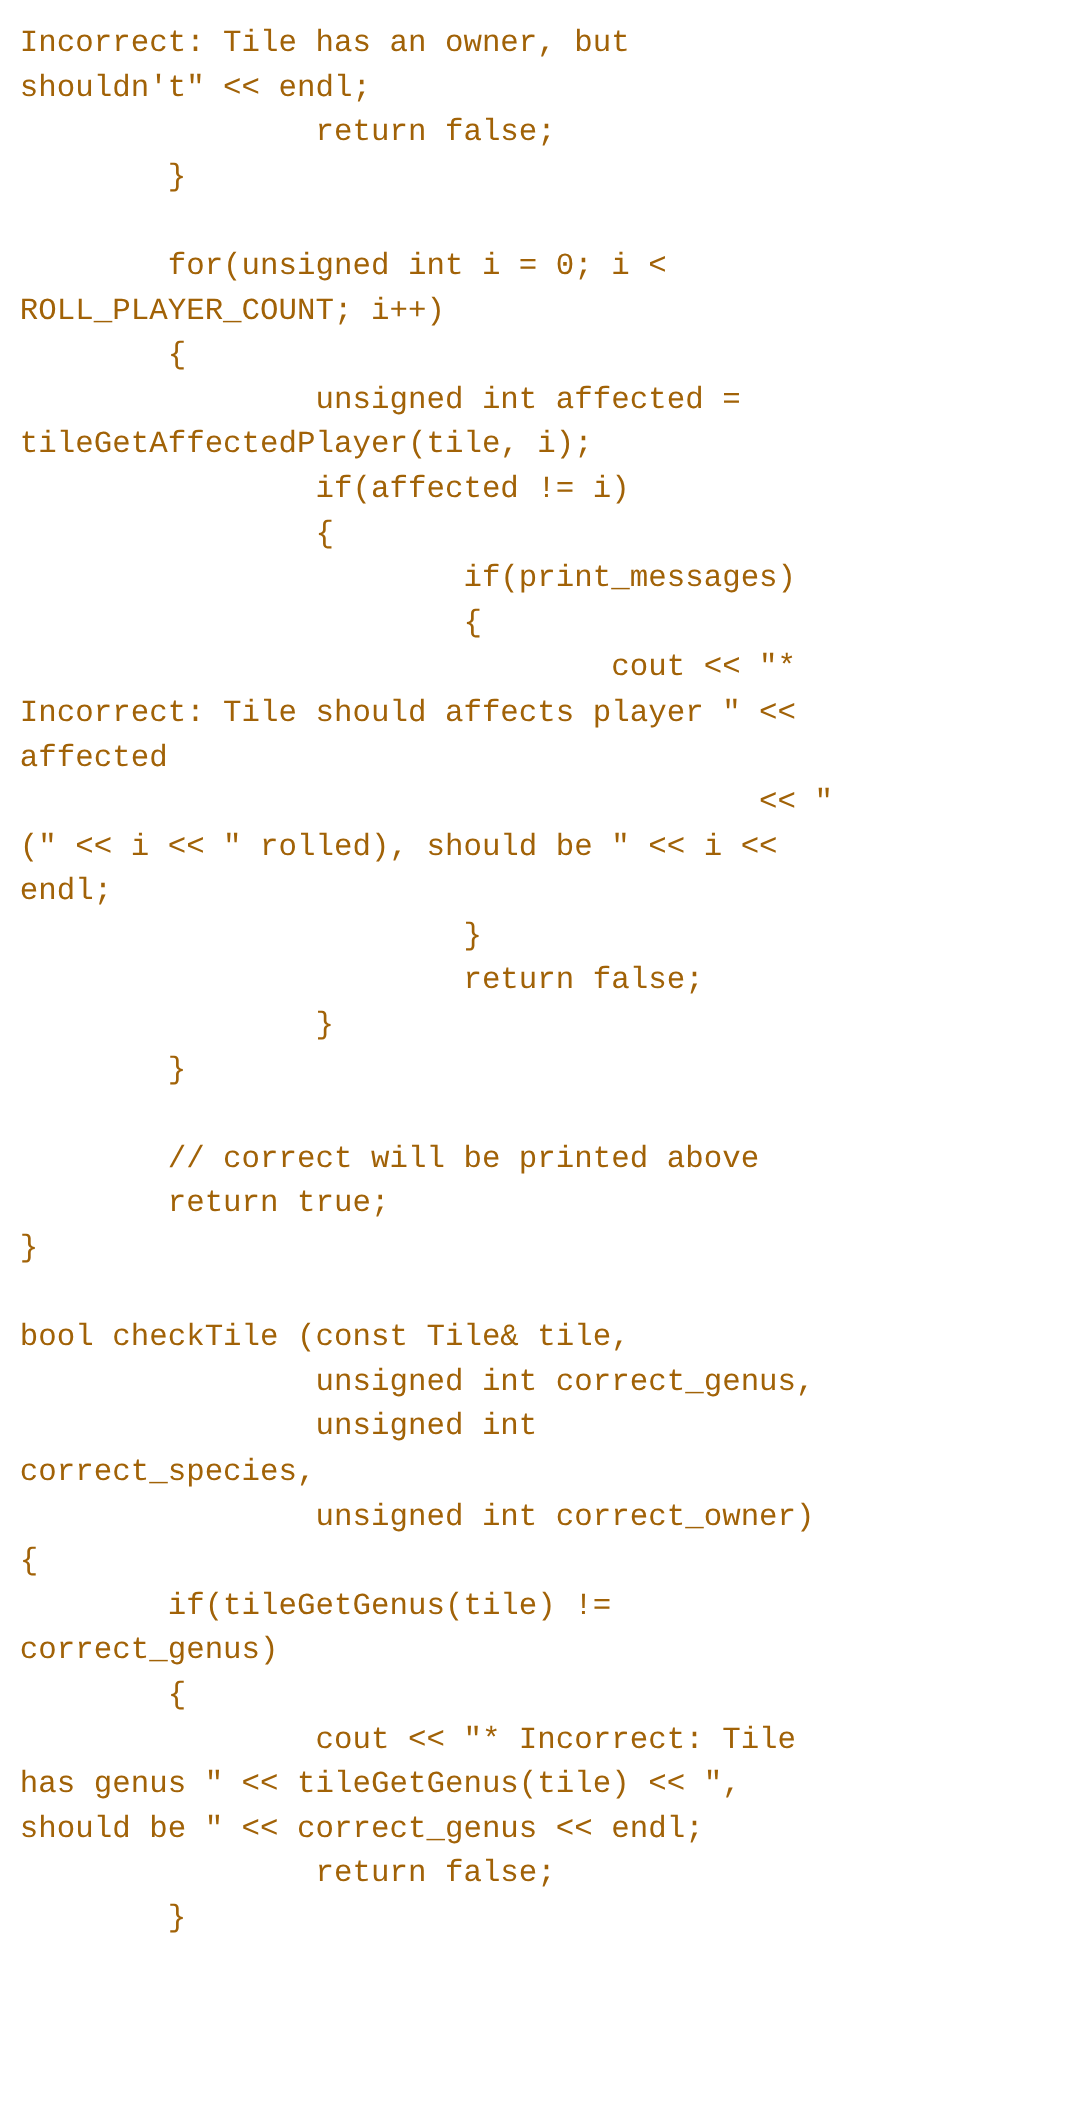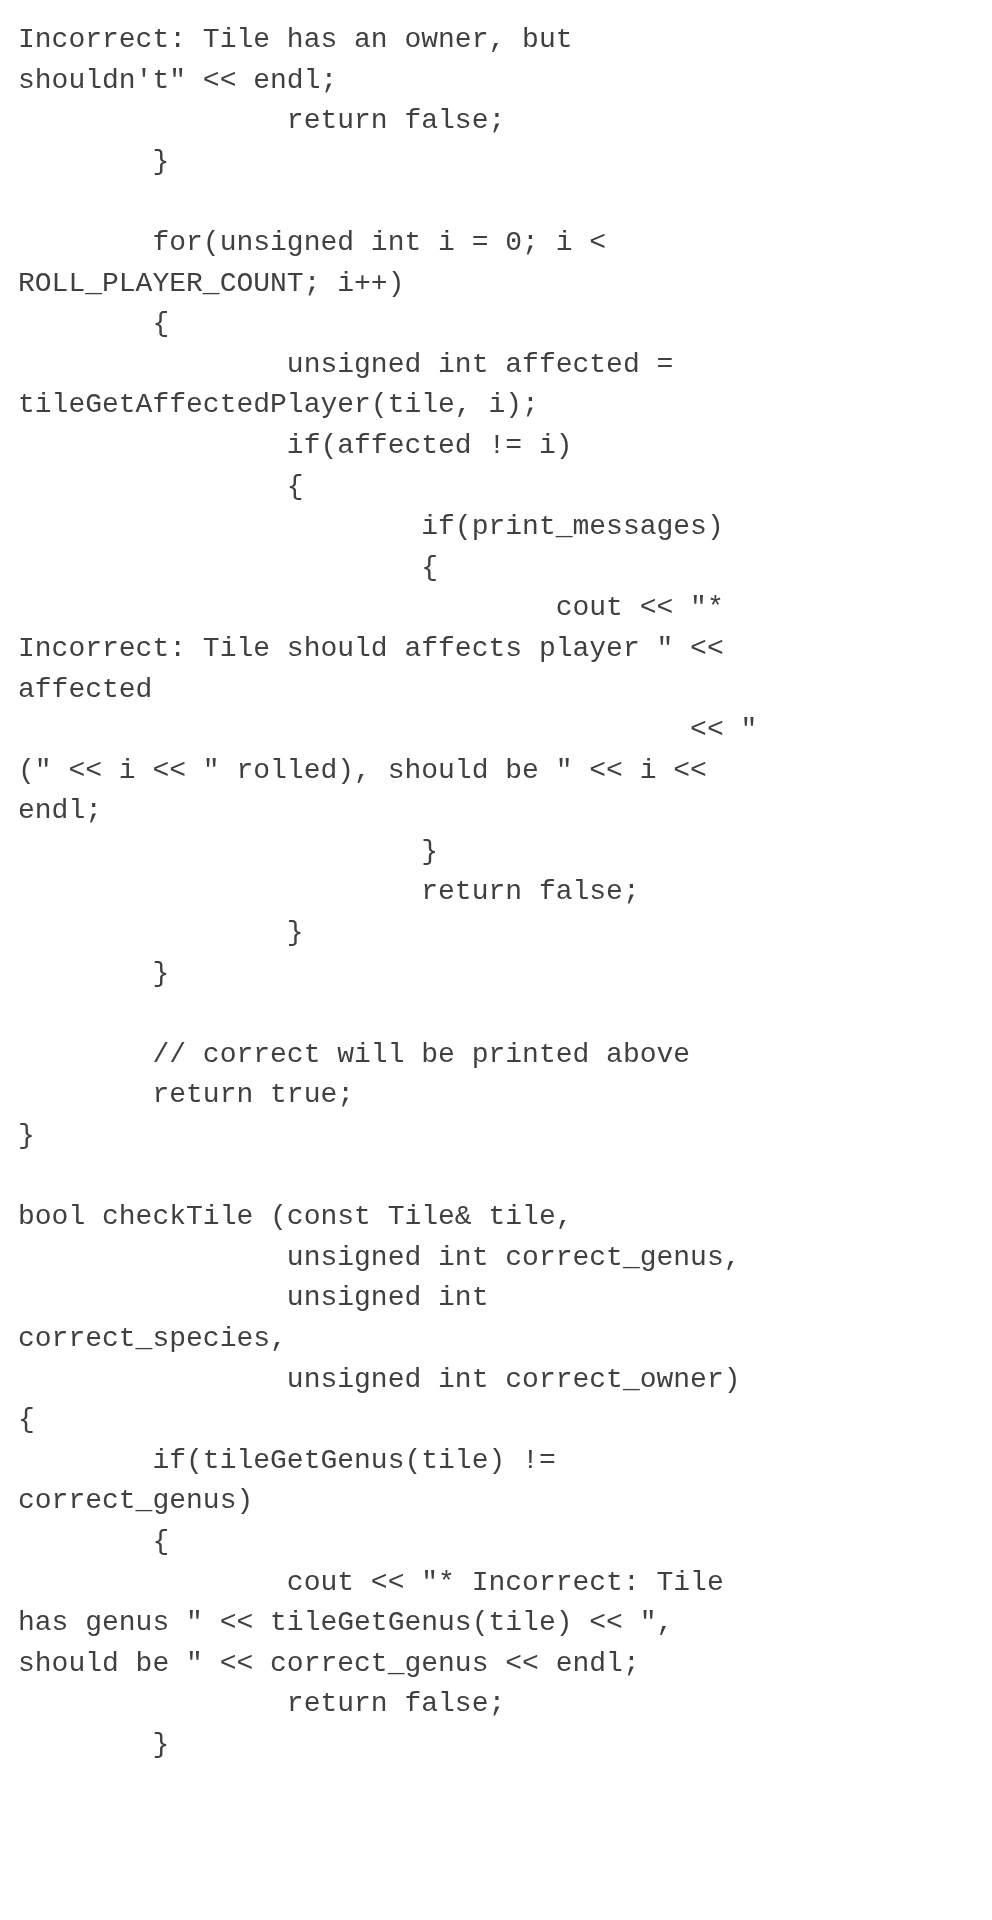--- a/index.html
+++ b/index.html
@@ -17,21 +17,21 @@
       min-height: 1920px;
       padding: 20px 18px;
       overflow-x: hidden;
     }
     pre {
       white-space: pre-wrap;
       word-break: break-word;
       font-family: 'Courier New', Courier, monospace;
       font-size: 28px;
       line-height: 1.45;
-      color: #404040;
+      color: #a16207;
     }
   </style>
 </head>
 <body>
 
 <pre>Incorrect: Tile has an owner, but
 shouldn't" &lt;&lt; endl;
                 return false;
         }
 

